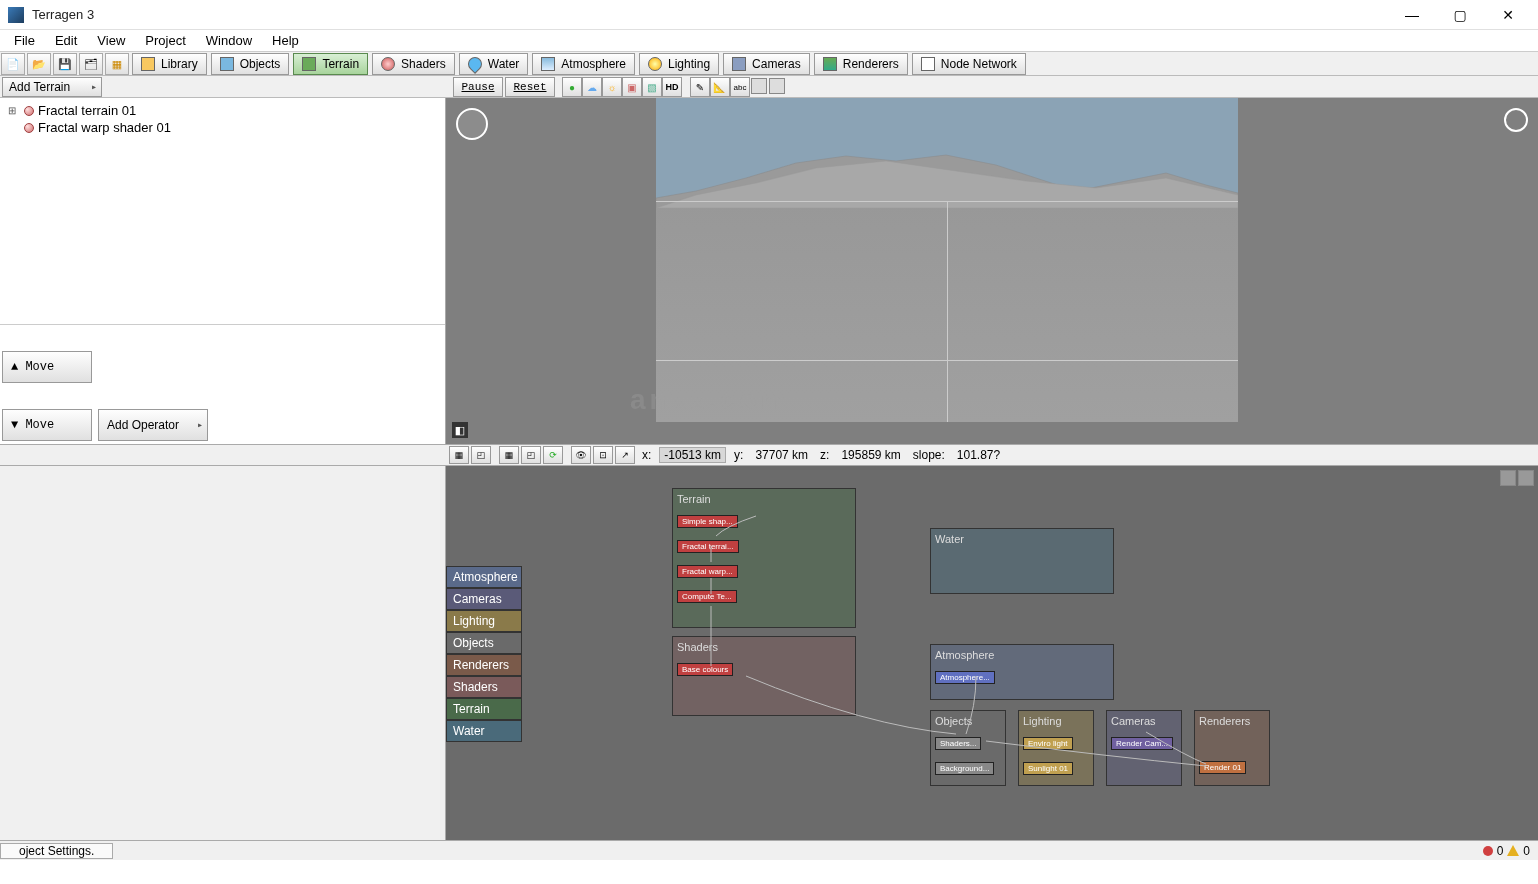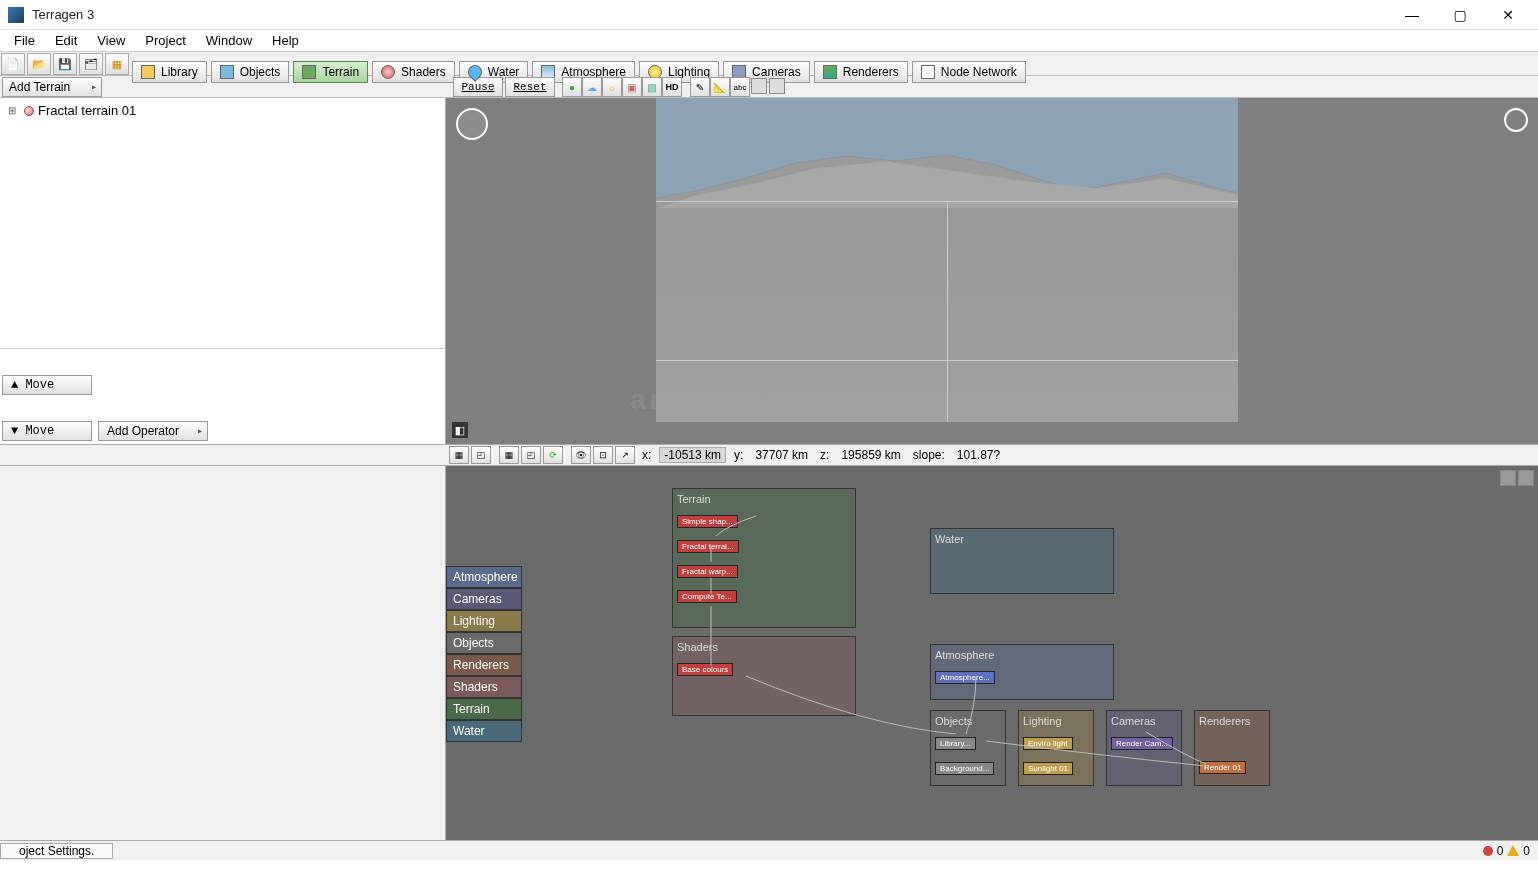--- a/index.html
+++ b/index.html
@@ -12,21 +12,21 @@
 .win-controls { display: flex; gap: 4px; }
 .win-btn { width: 44px; height: 28px; display: flex; align-items: center; justify-content: center; font-size: 14px; cursor: pointer; }
 
 
 .menubar { height: 22px; display: flex; align-items: center; padding: 0 4px; background: #fff; border-bottom: 1px solid #ccc; font-size: 13px; }
 .menubar span { padding: 2px 10px; cursor: default; }
 
 
 .tabbar { height: 24px; display: flex; align-items: stretch; background: #f0f0f0; border-bottom: 1px solid #bbb; }
 .tab-iconbtn { width: 24px; height: 22px; border: 1px solid #aaa; margin: 1px; background: linear-gradient(#fefefe,#e0e0e0); display: flex; align-items: center; justify-content: center; font-size: 11px; cursor: pointer; }
-.tab-btn { height: 22px; border: 1px solid #999; margin: 9px 2px; background: linear-gradient(#fefefe,#e0e0e0); display: flex; align-items: center; padding: 8px 8px; gap: 6px; font-family: "Courier New", monospace; font-size: 12px; cursor: pointer; justify-content: center; }
+.tab-btn { height: 22px; border: 1px solid #999; margin: 1px 2px; background: linear-gradient(#fefefe,#e0e0e0); display: flex; align-items: center; padding: 8px 8px; gap: 6px; font-family: "Courier New", monospace; font-size: 12px; cursor: pointer; justify-content: center; }
 .tab-btn.active { background: linear-gradient(#d8efd4,#a8d49c); border-color: #5a8a4f; }
 .tab-icon { width: 14px; height: 14px; border: 1px solid #666; }
 
 
 .toolrow { height: 22px; display: flex; align-items: stretch; background: #f0f0f0; border-bottom: 1px solid #bbb; }
 .tool-dropdown { width: 100px; height: 20px; border: 1px solid #999; margin: 1px 2px; background: linear-gradient(#fefefe,#e0e0e0); display: flex; align-items: center; padding: 0 6px; font-family: "Courier New", monospace; font-size: 12px; cursor: pointer; position: relative; }
 .tool-dropdown::after { content: "▸"; position: absolute; right: 4px; font-size: 10px; color: #555; }
 .tool-spacer { flex: 0 0 348px; }
 .tool-btn-mid { width: 50px; height: 20px; border: 1px solid #999; margin: 1px; background: linear-gradient(#fefefe,#e0e0e0); display: flex; align-items: center; justify-content: center; font-family: "Courier New", monospace; font-size: 11px; text-decoration: underline; cursor: pointer; }
 .tool-iconbtn { width: 20px; height: 20px; border: 1px solid #999; margin: 1px 0; background: linear-gradient(#fefefe,#e0e0e0); display: flex; align-items: center; justify-content: center; font-size: 10px; cursor: pointer; }
@@ -35,21 +35,21 @@
 
 
 .main { display: flex; height: 346px; }
 .left-panel { width: 446px; background: #fff; border-right: 1px solid #aaa; display: flex; flex-direction: column; }
 .tree { flex: 1; padding: 4px; font-size: 13px; }
 .tree-item { display: flex; align-items: center; gap: 4px; padding: 1px 4px; }
 .tree-exp { width: 12px; font-size: 10px; color: #555; cursor: pointer; }
 .tree-icon { width: 10px; height: 10px; border-radius: 50%; background: radial-gradient(circle at 30% 30%, #ffdede, #d07070); border: 1px solid #a04040; }
 .left-bottom { border-top: 1px solid #ccc; padding: 2px; display: flex; flex-direction: column; gap: 2px; }
 .left-btn-row { display: flex; gap: 4px; }
-.left-btn { height: 20px; border: 1px solid #999; background: linear-gradient(#fefefe,#e0e0e0); display: flex; align-items: center; padding: 0 8px; font-family: "Courier New", monospace; font-size: 12px; cursor: pointer; margin-top: 24px; }
+.left-btn { height: 32px; border: 1px solid #999; background: linear-gradient(#fefefe,#e0e0e0); display: flex; align-items: center; padding: 0 8px; font-family: "Courier New", monospace; font-size: 12px; cursor: pointer; margin-top: 24px; }
 
 .render-panel { flex: 1; background: #7f7f7f; position: relative; }
 .render-view { position: absolute; left: 210px; top: 0; width: 582px; height: 324px; background: linear-gradient(#8ba3b5 0%, #8ba3b5 32%, #989898 32%, #a0a0a0 100%); }
 .render-grid-h { position: absolute; left: 0; right: 0; height: 1px; background: #ccc; }
 .render-grid-v { position: absolute; top: 0; bottom: 0; width: 1px; background: #ccc; }
 .mountain { position: absolute; top: 55px; left: 0; right: 0; height: 55px; }
 .compass { position: absolute; top: 10px; left: 10px; width: 32px; height: 32px; border: 2px solid #fff; border-radius: 50%; background: rgba(255,255,255,0.1); }
 .compass-r { position: absolute; top: 10px; right: 10px; width: 24px; height: 24px; border: 2px solid #fff; border-radius: 50%; }
 .vp-corner { position: absolute; bottom: 6px; left: 6px; width: 16px; height: 16px; background: #333; color: #fff; display: flex; align-items: center; justify-content: center; font-size: 11px; }
 
@@ -194,20 +194,25 @@
   <div class="tool-right-btn"></div>
 </div>
 
 <div class="main">
   <div class="left-panel">
     <div class="tree">
       <div class="tree-item">
         <span class="tree-exp">⊞</span>
         <span class="tree-icon"></span>
         <span>Fractal terrain 01</span>
+      </div>
+      <div class="tree-item">
+        <span class="tree-exp"></span>
+        <span class="tree-icon"></span>
+        <span>Fractal warp shader 01</span>
       </div>
     </div>
     <div class="left-bottom">
       <div class="left-btn-row">
           <div class="left-btn" style="width:90px">▲ Move</div>
         </div>
       <div class="left-btn-row">
         <div class="left-btn" style="width:90px">▼ Move</div>
         <div class="left-btn tool-dropdown" style="width:110px">
             <span>Add Operator</span>
@@ -290,21 +295,21 @@
       <div><span class="node-chip chip-red">Base colours</span></div>
     </div>
 
     <div class="node-group" style="left:484px;top:178px;width:184px;height:56px;background:rgba(90,106,138,0.5)">
       <div class="node-group-title">Atmosphere</div>
       <div><span class="node-chip chip-blue">Atmosphere...</span></div>
     </div>
 
     <div class="node-group" style="left:484px;top:244px;width:76px;height:76px;background:rgba(106,106,106,0.5)">
       <div class="node-group-title">Objects</div>
-      <div><span class="node-chip chip-gray">Library...</span></div>
+      <div><span class="node-chip chip-gray">Shaders...</span></div>
       <div><span class="node-chip chip-gray">Background...</span></div>
     </div>
 
     <div class="node-group" style="left:572px;top:244px;width:76px;height:76px;background:rgba(138,122,74,0.5)">
       <div class="node-group-title">Lighting</div>
       <div><span class="node-chip chip-yellow">Enviro light</span></div>
       <div><span class="node-chip chip-yellow">Sunlight 01</span></div>
     </div>
 
     <div class="node-group" style="left:660px;top:244px;width:76px;height:76px;background:rgba(90,90,120,0.5)">

